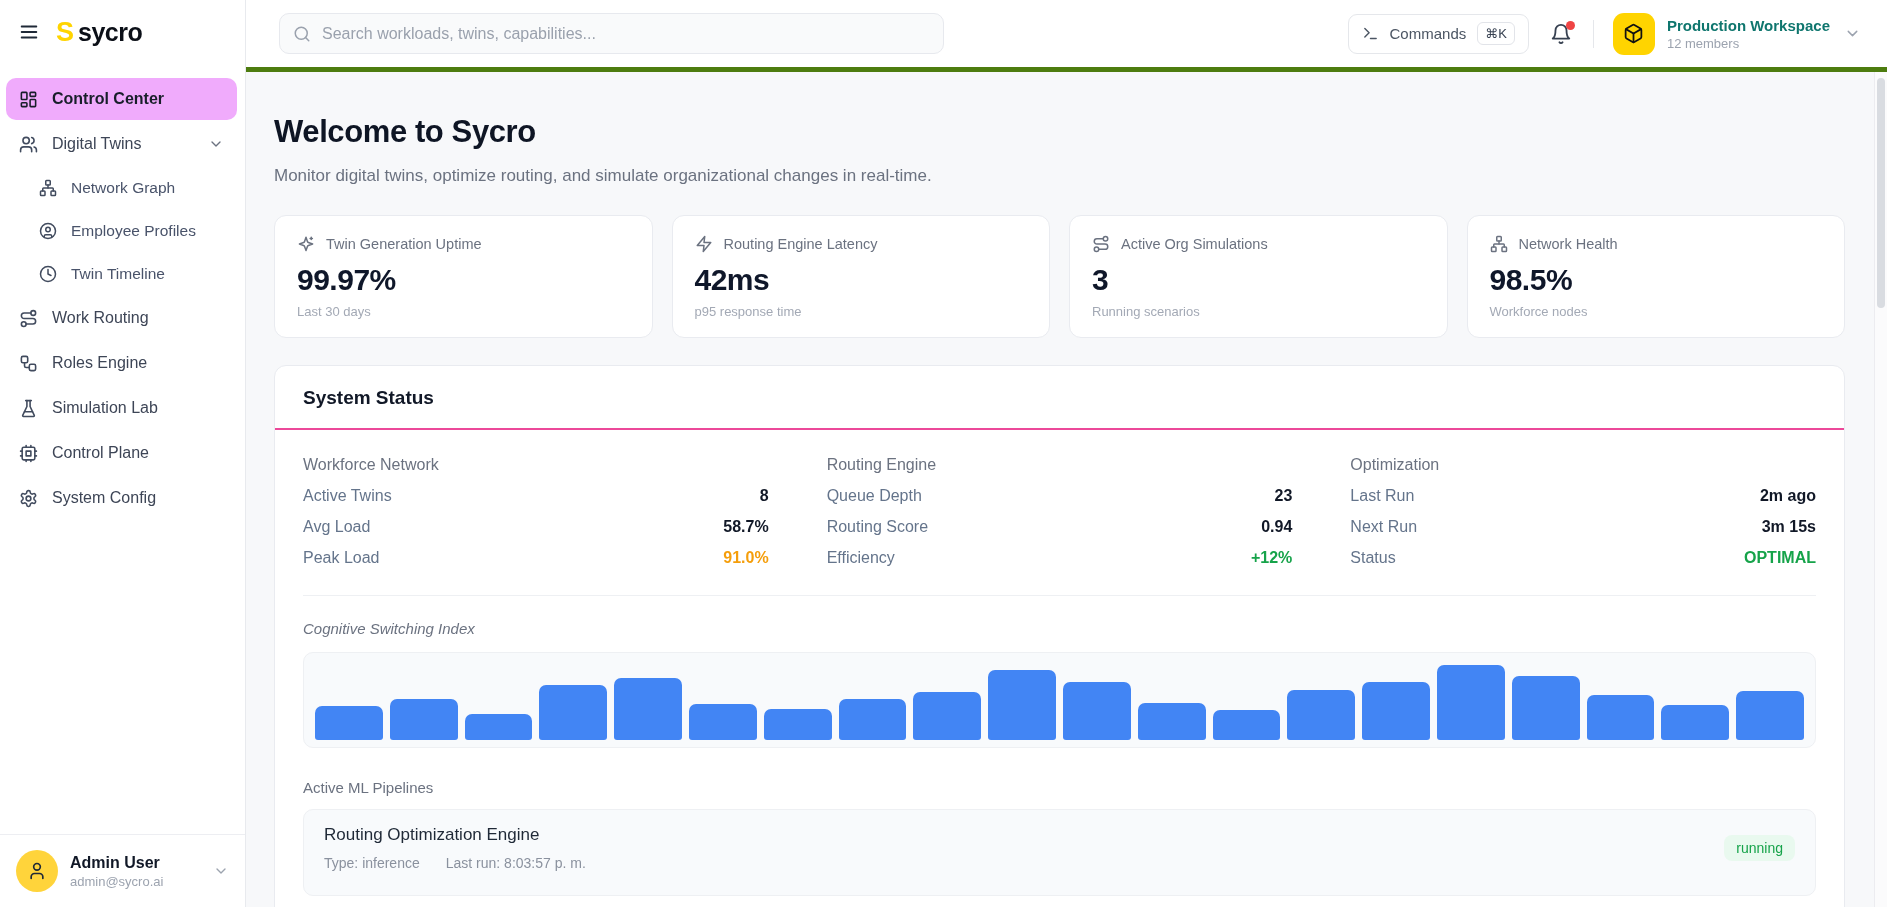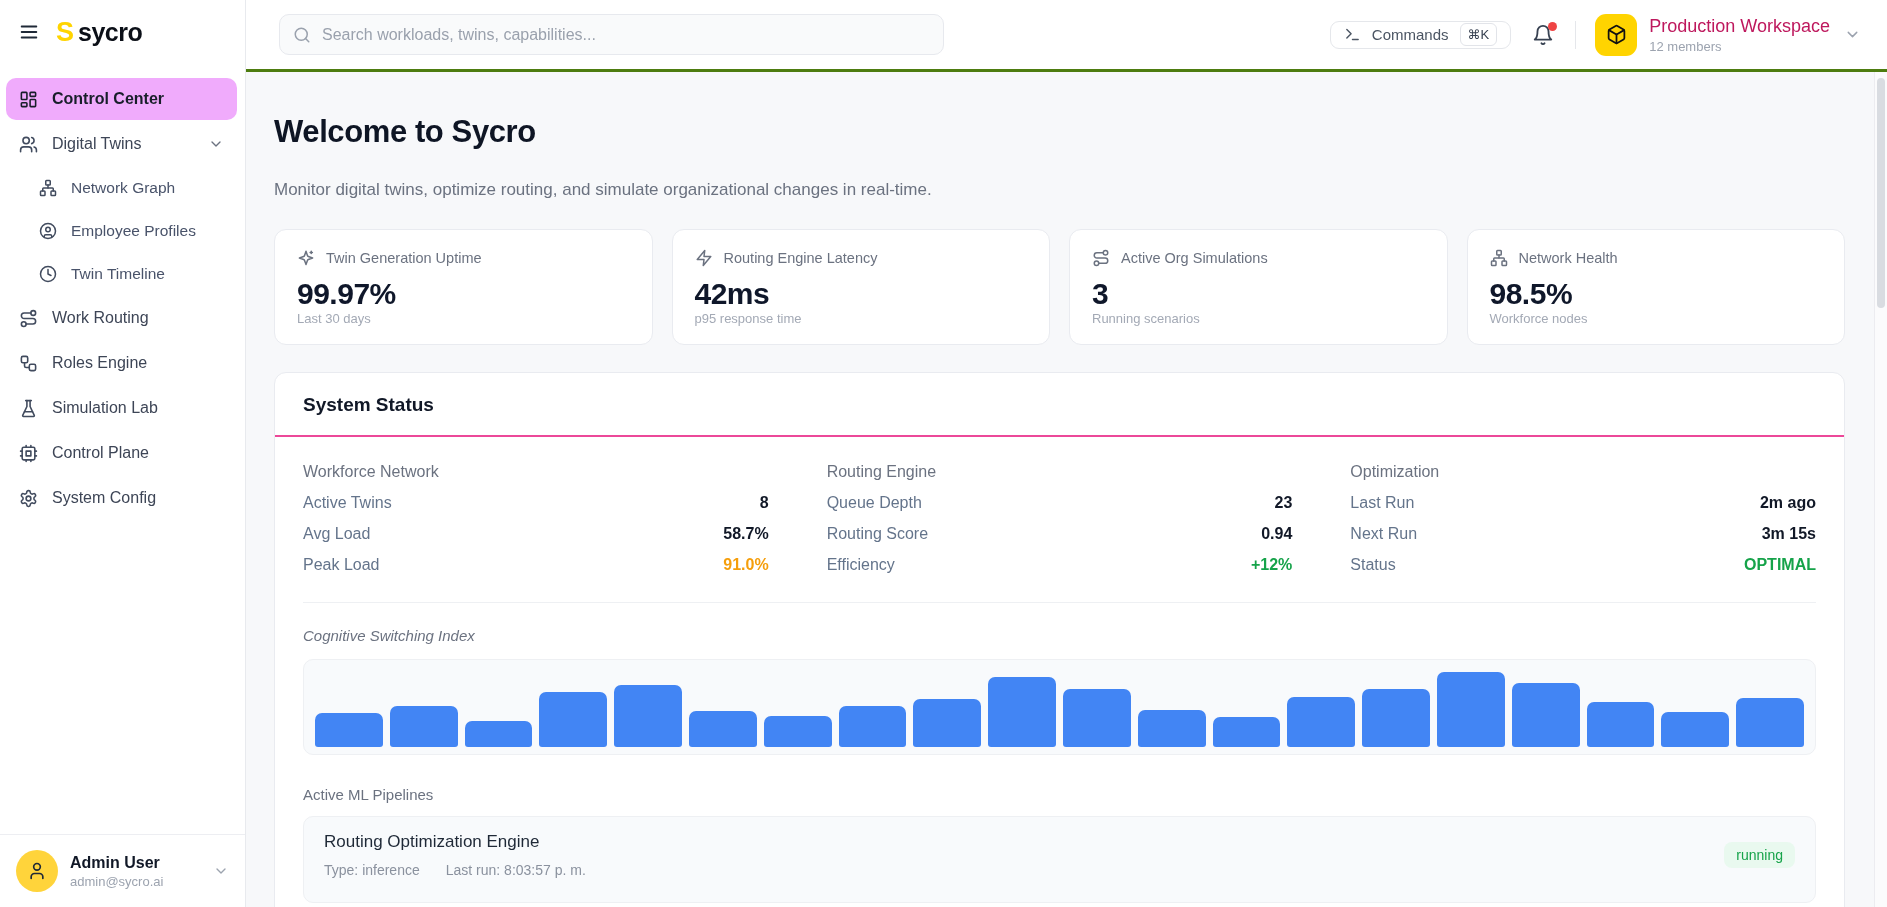--- a/index.html
+++ b/index.html
@@ -27,50 +27,50 @@
   .nav-item.sub { margin-left:20px; height:40px; font-size:15.5px; color:#49536a; }
   .nav-chevron { margin-left:auto; color:#6b7280; }
   .user-box { border-top:1px solid #edeef2; padding:15px 16px; display:flex; align-items:center; gap:12px; cursor:pointer;margin-top:48px; }
   .avatar { width:42px; height:42px; border-radius:50%; background:#FFD43B; display:flex; align-items:center; justify-content:center; color:#1f2937; flex:0 0 42px; }
   .user-name { font-size:16px; font-weight:700; color:#111827; }
   .user-email { font-size:13px; color:#9ca3af; margin-top:2px; }
   .user-chevron { margin-left:auto; color:#9ca3af; }
 
   
   .right { flex:1; display:flex; flex-direction:column; min-width:0; }
-  .topbar { height:72px; background:#fff; border-bottom:3px solid #4d7c0f; display:flex; align-items:center; padding:0 26px 0 33px; flex:0 0 72px; }
+  .topbar { height:72px; background:#fff; border-bottom:5px solid #4d7c0f; display:flex; align-items:center; padding:0 26px 0 33px; flex:0 0 72px; }
   .search { width:665px; height:41px; background:#f9fafb; border:1px solid #e7e9ee; border-radius:10px; display:flex; align-items:center; padding:0 13px; gap:11px; color:#9aa1ad; }
   .search input { border:none; outline:none; background:transparent; flex:1; font-size:16px; font-family:"Liberation Sans",sans-serif; color:#374151; }
   .search input::placeholder { color:#9aa1ad; }
   .topbar-right { margin-left:auto; display:flex; align-items:center; gap:19px; }
-  .commands-btn { display:flex; align-items:center; gap:11px; border:1px solid #e5e7eb; border-radius:9px; background:#fff; height:28px; padding:0 13px; color:#4b5563; font-size:15px; cursor:pointer; }
+  .commands-btn { display:flex; align-items:center; gap:11px; border:1px solid #e5e7eb; border-radius:9px; background:#fff; height:40px; padding:0 13px; color:#4b5563; font-size:15px; cursor:pointer; }
   .commands-btn .tic { color:#4b5563; }
   .kbd { border:1px solid #e2e4e9; border-radius:6px; padding:3px 7px; font-size:13px; color:#374151; background:#fff; }
   .bell-wrap { position:relative; color:#374151; cursor:pointer; padding:2px; }
   .dot { position:absolute; top:0px; right:-1px; width:9px; height:9px; background:#ef4444; border-radius:50%; }
   .vdiv { width:1px; height:28px; background:#e5e7eb; }
   .ws { display:flex; align-items:center; gap:12px; cursor:pointer; }
   .ws-icon { width:42px; height:42px; border-radius:11px; background:#FFD400; display:flex; align-items:center; justify-content:center; color:#111; }
-  .ws-name { font-size:18px; font-weight:400; color:#be185d; }
+  .ws-name { font-size:15px; font-weight:700; color:#0f766e; }
   .ws-members { font-size:13px; color:#9ca3af; margin-top:2px; }
   .ws-chevron { color:#9ca3af; margin-left:2px; }
 
   
   .main { flex:1; background:#f7f8fa; overflow:hidden; position:relative; padding:30px 42px 0 28px; }
   .scroll-track { position:absolute; right:0; top:0; bottom:0; width:13px; background:#fbfbfc; border-left:1px solid #ececf0; }
   .scroll-thumb { position:absolute; right:2px; top:6px; width:8px; height:230px; background:#d9dce1; border-radius:4px; }
   h1 { font-size:31px; font-weight:800; color:#0e1524; margin-top:12px; letter-spacing:-0.4px; }
-  .subtitle { margin-top:30px; font-size:17px; color:#6b7280; }
+  .subtitle { margin-top:16px; font-size:17px; color:#6b7280; }
 
   .stats { display:grid; grid-template-columns:repeat(4,1fr); gap:19px; margin-top:29px; }
   .stat-card { background:#fff; border:1px solid #e9ebf0; border-radius:12px; padding:19px 22px 18px; }
   .stat-top { display:flex; align-items:center; gap:11px; color:#6b7280; font-size:14.5px; }
   .stat-top .sic { color:#6b7280; }
   .stat-value { font-size:30px; font-weight:700; color:#0f172a; margin-top:10px; letter-spacing:-0.5px; }
-  .stat-sub { font-size:13px; color:#a3a9b5; }
+  .stat-sub { font-size:13px; color:#a3a9b5; margin-top:7px; }
 
   .status-card { background:#fff; border:1px solid #e9ebf0; border-radius:12px; margin-top:27px; }
   .status-header { padding:21px 28px 19px; border-bottom:2px solid #ec4899; font-size:19px; font-weight:700; color:#111827; }
   .status-body { padding:26px 28px 28px; }
   .cols { display:grid; grid-template-columns:1fr 1fr 1fr; gap:58px; }
   .col-title { color:#6b7280; font-size:16px; }
   .metric { display:flex; justify-content:space-between; align-items:flex-start; font-size:16px; margin-top:13px; }
   .metric .m-label { color:#64748b; }
   .metric .m-value { color:#111827; font-weight:600; }
   .val-orange { color:#f59e0b !important; }

